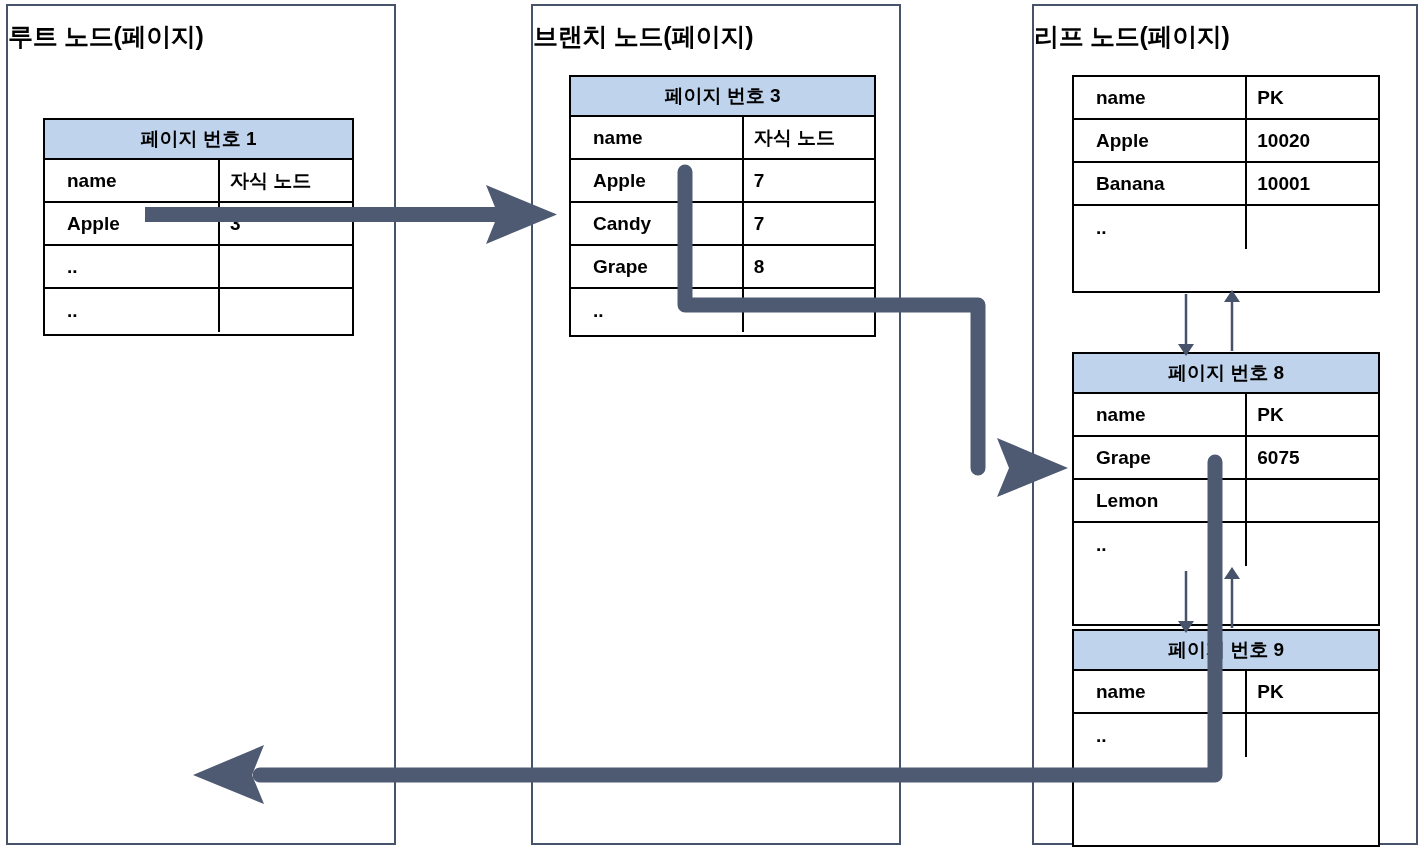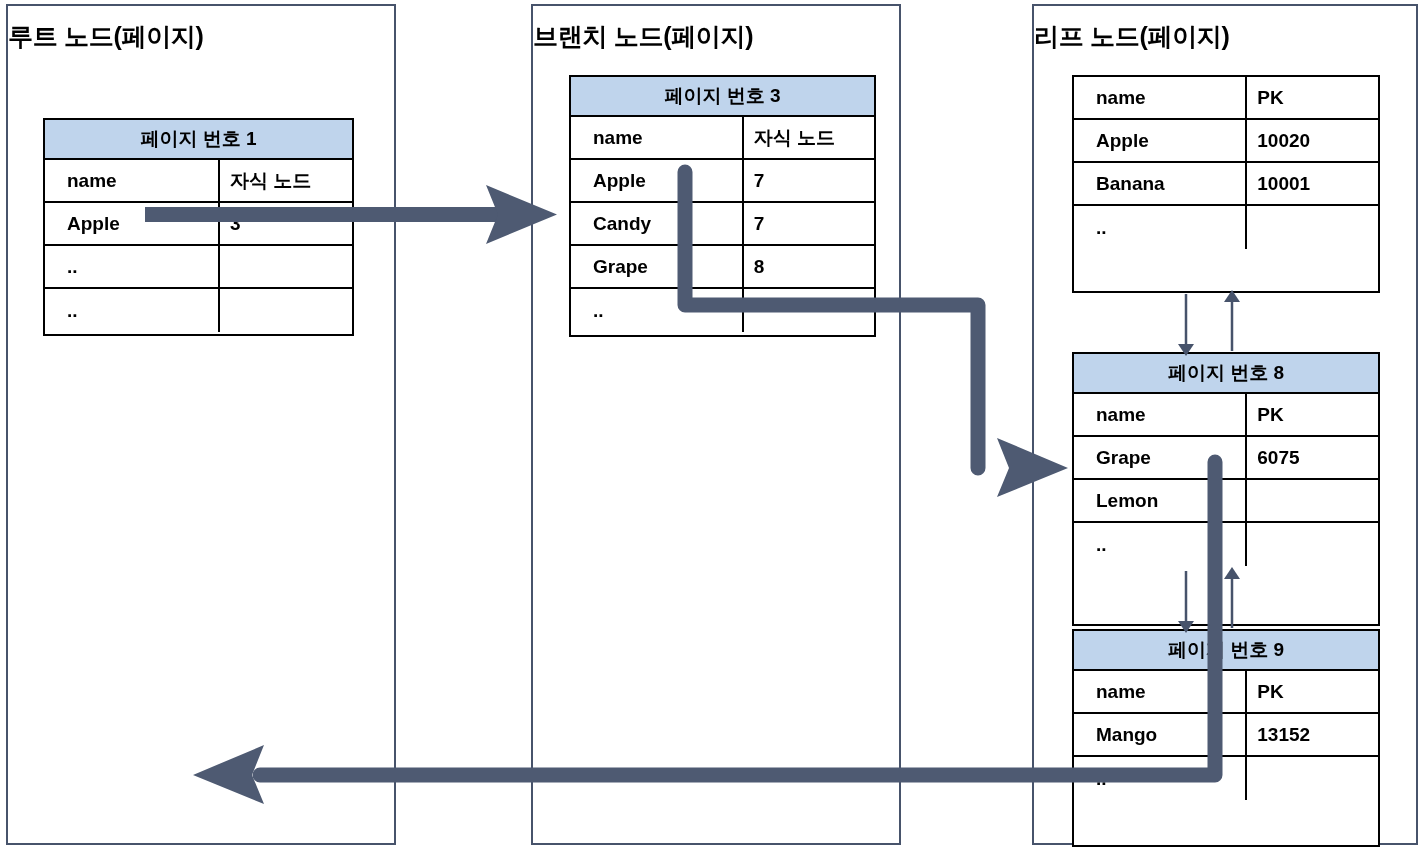--- a/index.html
+++ b/index.html
@@ -185,24 +185,20 @@
     </div>
   </div>
 
   <div class="node" id="node-p9">
     <div class="hdr">페이지 번호 9</div>
     <div class="row">
       <div class="c1">name</div>
       <div class="c2">PK</div>
     </div>
     <div class="row">
-      <div class="c1">Mango</div>
-      <div class="c2">13152</div>
-    </div>
-    <div class="row">
       <div class="c1 dots">..</div>
       <div class="c2"></div>
     </div>
   </div>
 
   <svg id="arrow-layer" viewBox="0 0 1424 849">
 
     <g>
       <line x1="1186" y1="294" x2="1186" y2="344" stroke="#47536b" stroke-width="2.5"></line>
       <polygon points="1178,344 1194,344 1186,356" fill="#47536b"></polygon>

